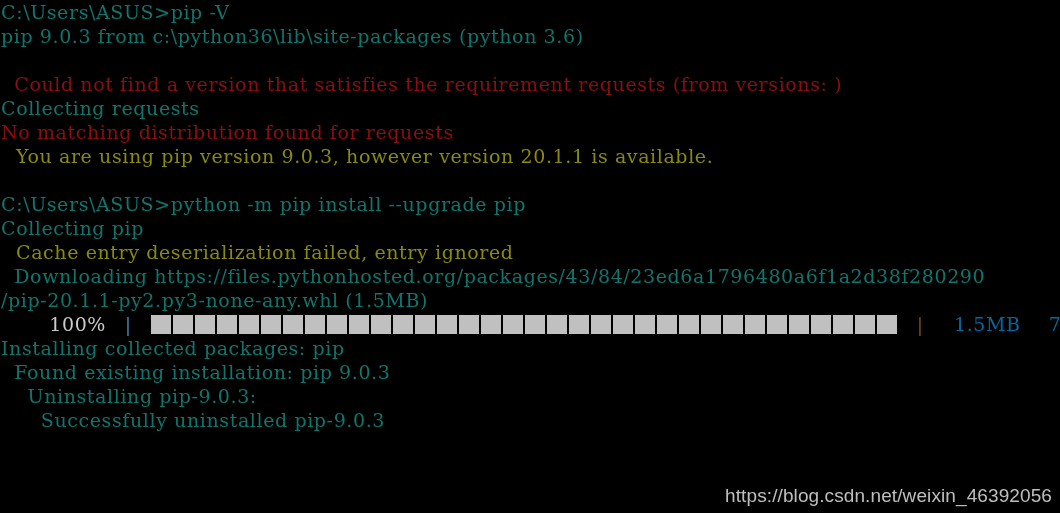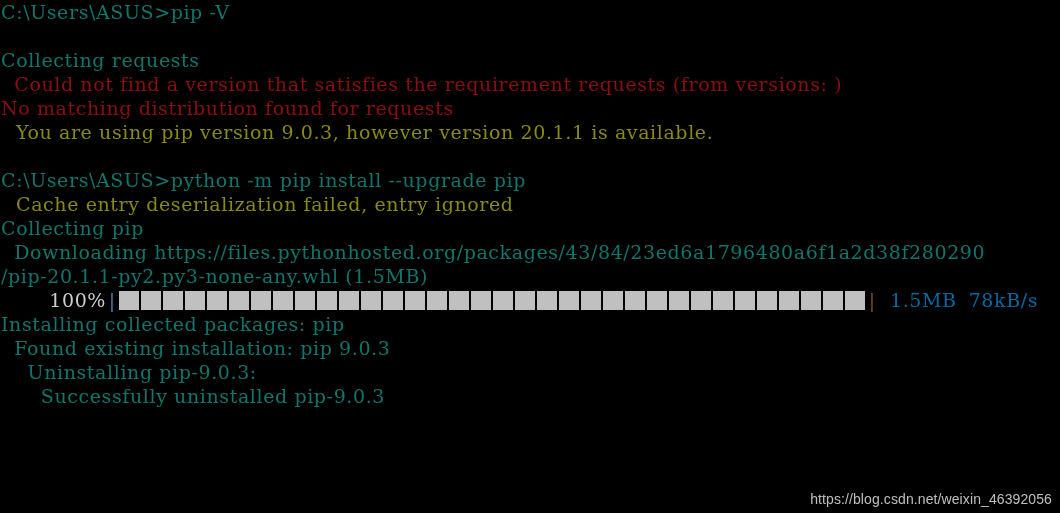--- a/index.html
+++ b/index.html
@@ -46,20 +46,21 @@
   
   .progress-line {
     height: 24px;
     line-height: 24px;
     font-size: 19px;
     white-space: pre;
     color: #cccccc;
     display: flex;
     align-items: center;
     overflow: hidden;
+    gap: 16px;
   }
   .pct {
     display: inline-block;
     width: 106px;
     text-align: right;
     letter-spacing: 0.6px;
     color: #cccccc;
     flex: 0 0 auto;
   }
   .bar-edge {
@@ -92,42 +93,43 @@
     padding-left: 12px;
     flex: 0 0 auto;
   }
 
   
   #watermark {
     position: absolute;
     right: 8px;
     bottom: 6px;
     font-family: "Liberation Sans", "DejaVu Sans", sans-serif;
-    font-size: 14px;
+    font-size: 19px;
     color: #cfcfcf;
     opacity: 0.92;
     white-space: nowrap;
     letter-spacing: 0.1px;
   }
 </style>
 </head>
 <body>
 
 <div id="console">
   <div id="lines-top">
       <div class="line c-default">C:\Users\ASUS&gt;pip -V</div>
+      <div class="line c-default">pip 9.0.3 from c:\python36\lib\site-packages (python 3.6)</div>
       <div class="line c-blank">&nbsp;</div>
+      <div class="line c-red">  Could not find a version that satisfies the requirement requests (from versions: )</div>
       <div class="line c-default">Collecting requests</div>
-      <div class="line c-red">  Could not find a version that satisfies the requirement requests (from versions: )</div>
       <div class="line c-red">No matching distribution found for requests</div>
       <div class="line c-yellow">You are using pip version 9.0.3, however version 20.1.1 is available.</div>
       <div class="line c-blank">&nbsp;</div>
       <div class="line c-default">C:\Users\ASUS&gt;python -m pip install --upgrade pip</div>
+      <div class="line c-default">Collecting pip</div>
       <div class="line c-yellow">Cache entry deserialization failed, entry ignored</div>
-      <div class="line c-default">Collecting pip</div>
       <div class="line c-default">  Downloading https://files.pythonhosted.org/packages/43/84/23ed6a1796480a6f1a2d38f280290</div>
       <div class="line c-default">/pip-20.1.1-py2.py3-none-any.whl (1.5MB)</div>
     </div>
 
   <div class="progress-line">
     <span class="pct">100%</span>
     <span class="bar-edge">|</span>
     <span class="bar-track" id="bar-track"><span class="blk"></span><span class="blk"></span><span class="blk"></span><span class="blk"></span><span class="blk"></span><span class="blk"></span><span class="blk"></span><span class="blk"></span><span class="blk"></span><span class="blk"></span><span class="blk"></span><span class="blk"></span><span class="blk"></span><span class="blk"></span><span class="blk"></span><span class="blk"></span><span class="blk"></span><span class="blk"></span><span class="blk"></span><span class="blk"></span><span class="blk"></span><span class="blk"></span><span class="blk"></span><span class="blk"></span><span class="blk"></span><span class="blk"></span><span class="blk"></span><span class="blk"></span><span class="blk"></span><span class="blk"></span><span class="blk"></span><span class="blk"></span><span class="blk"></span><span class="blk"></span></span>
     <span class="bar-edge right">|</span>
     <span class="meta">1.5MB</span>

